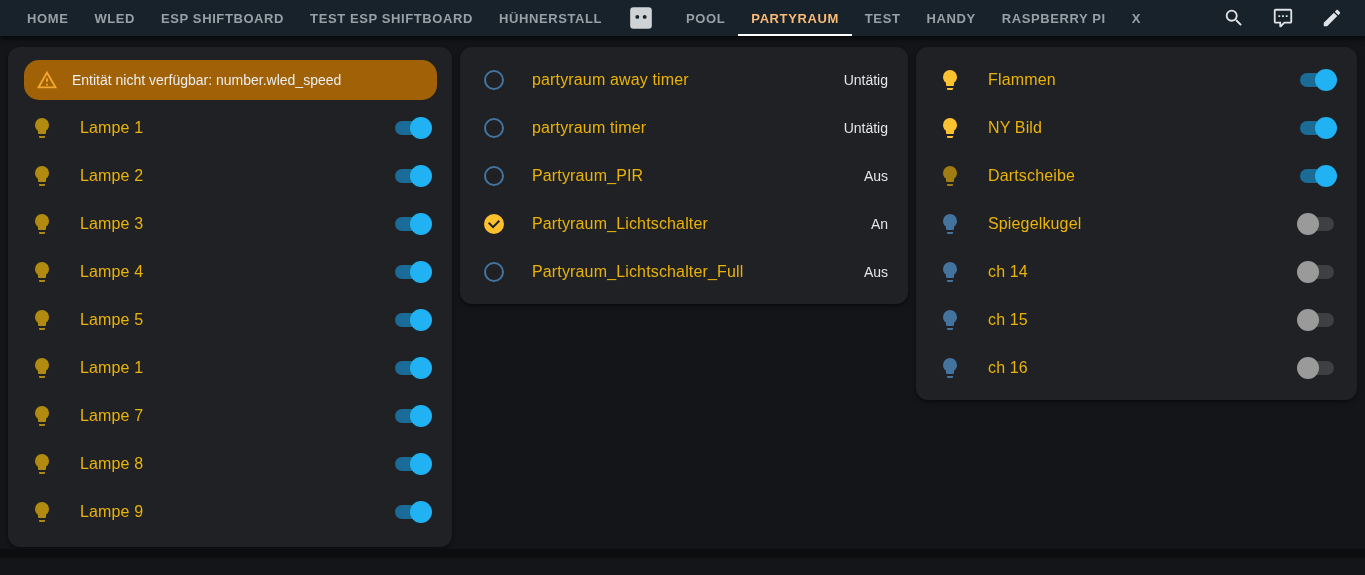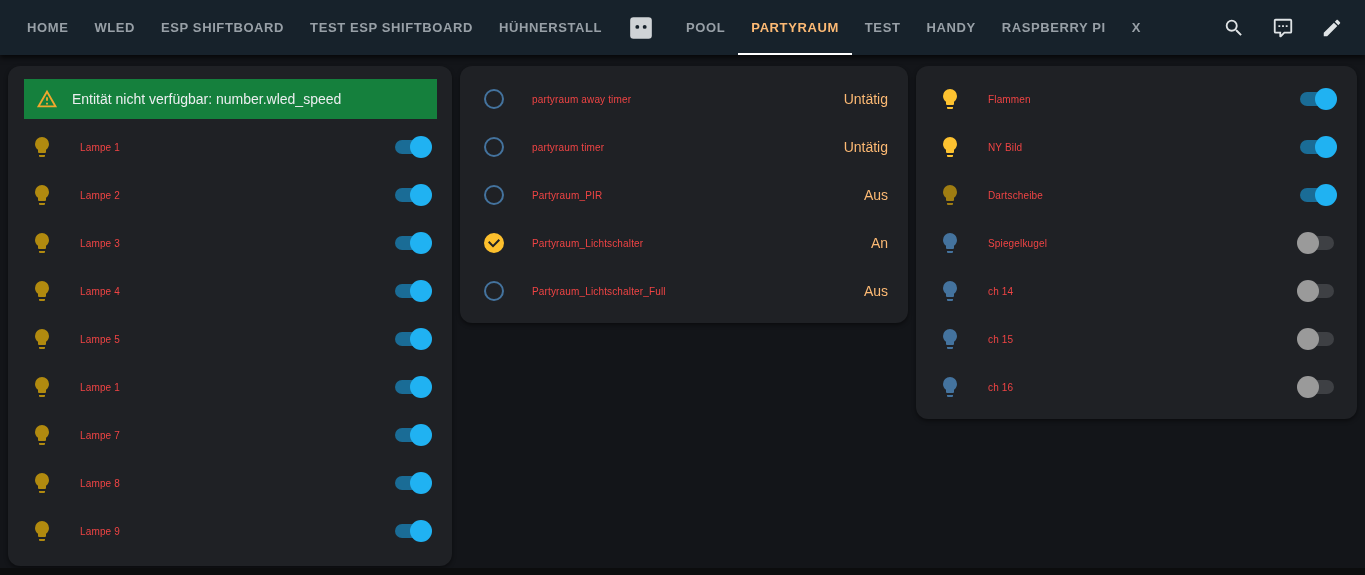--- a/index.html
+++ b/index.html
@@ -1,46 +1,46 @@
 <!DOCTYPE html>
 <html><head>
 <meta charset="utf-8">
 <style>
   * { margin:0; padding:0; box-sizing:border-box; }
   html,body { width:1365px; height:575px; overflow:hidden; background:#131519;
     font-family:"Liberation Sans","DejaVu Sans",sans-serif; }
 
   
-  .header { position:relative; height:55px; background:#17222b; display:flex; align-items:stretch;
+  .header { position:relative; height:36px; background:#17222b; display:flex; align-items:stretch;
     padding-left:14px; box-shadow:0 3px 5px rgba(0,0,0,.65); z-index:5; }
   .tabs { display:flex; align-items:stretch; }
   .tab { display:flex; align-items:center; gap:6px; padding:0 13px; cursor:pointer;
     font-size:13px; font-weight:700; letter-spacing:.6px; color:#98a0a7;
     border-bottom:2px solid transparent; padding-top:2px; white-space:nowrap; }
   .tab.active { color:#fdba74; border-bottom-color:#ffffff; }
   .tab .socket { width:26px; height:26px; color:#cfd3d6; }
   .actions { margin-left:auto; display:flex; align-items:center; gap:27px; padding-right:22px; }
   .actions svg { width:22px; height:22px; color:#dfe3e5; cursor:pointer; }
 
   
   .page { position:relative; height:522px; background:#131519; }
   .card { position:absolute; background:#1f2125; border-radius:12px;
     box-shadow:0 2px 4px rgba(0,0,0,.45); padding-top:9px; }
   #card-left  { left:8px;   top:11px; width:444px; height:500px; }
   #card-mid   { left:460px; top:11px; width:448px; height:257px; }
   #card-right { left:916px; top:11px; width:441px; height:353px; }
 
   .row { height:48px; display:flex; align-items:center; padding:0 20px 0 22px; cursor:pointer; }
   .row .icon { width:24px; height:24px; flex:none; }
-  .row .label { margin-left:26px; font-size:10px; color:#ef4444; letter-spacing:.15px; }
-  .row .state { margin-left:auto; font-size:14px; color:#fdba74; }
+  .row .label { margin-left:26px; font-size:16px; color:#eab308; letter-spacing:.15px; }
+  .row .state { margin-left:auto; font-size:14px; color:#e5e5e5; }
 
   
   .warn-slot { height:48px; display:flex; align-items:center; padding:0 15px 0 16px; }
-  .warn { flex:1; height:40px; background:#15803d; border-radius:0; display:flex;
+  .warn { flex:1; height:40px; background:#a16207; border-radius:15px; display:flex;
     align-items:center; padding:0 12px; gap:14px;text-align:center; }
   .warn svg { width:22px; height:22px; color:#f2a72e; flex:none; }
   .warn span { font-size:14px; color:#eceef0; }
 
   
   .toggle { position:relative; width:40px; height:24px; margin-left:auto; flex:none; cursor:pointer; }
   .toggle .track { position:absolute; left:3px; top:5px; width:34px; height:14px; border-radius:7px; }
   .toggle .thumb { position:absolute; top:1px; width:22px; height:22px; border-radius:50%; }
   .toggle.on  .track { background:#1a6c96; }
   .toggle.on  .thumb { left:18px; background:#20b2f2; }

